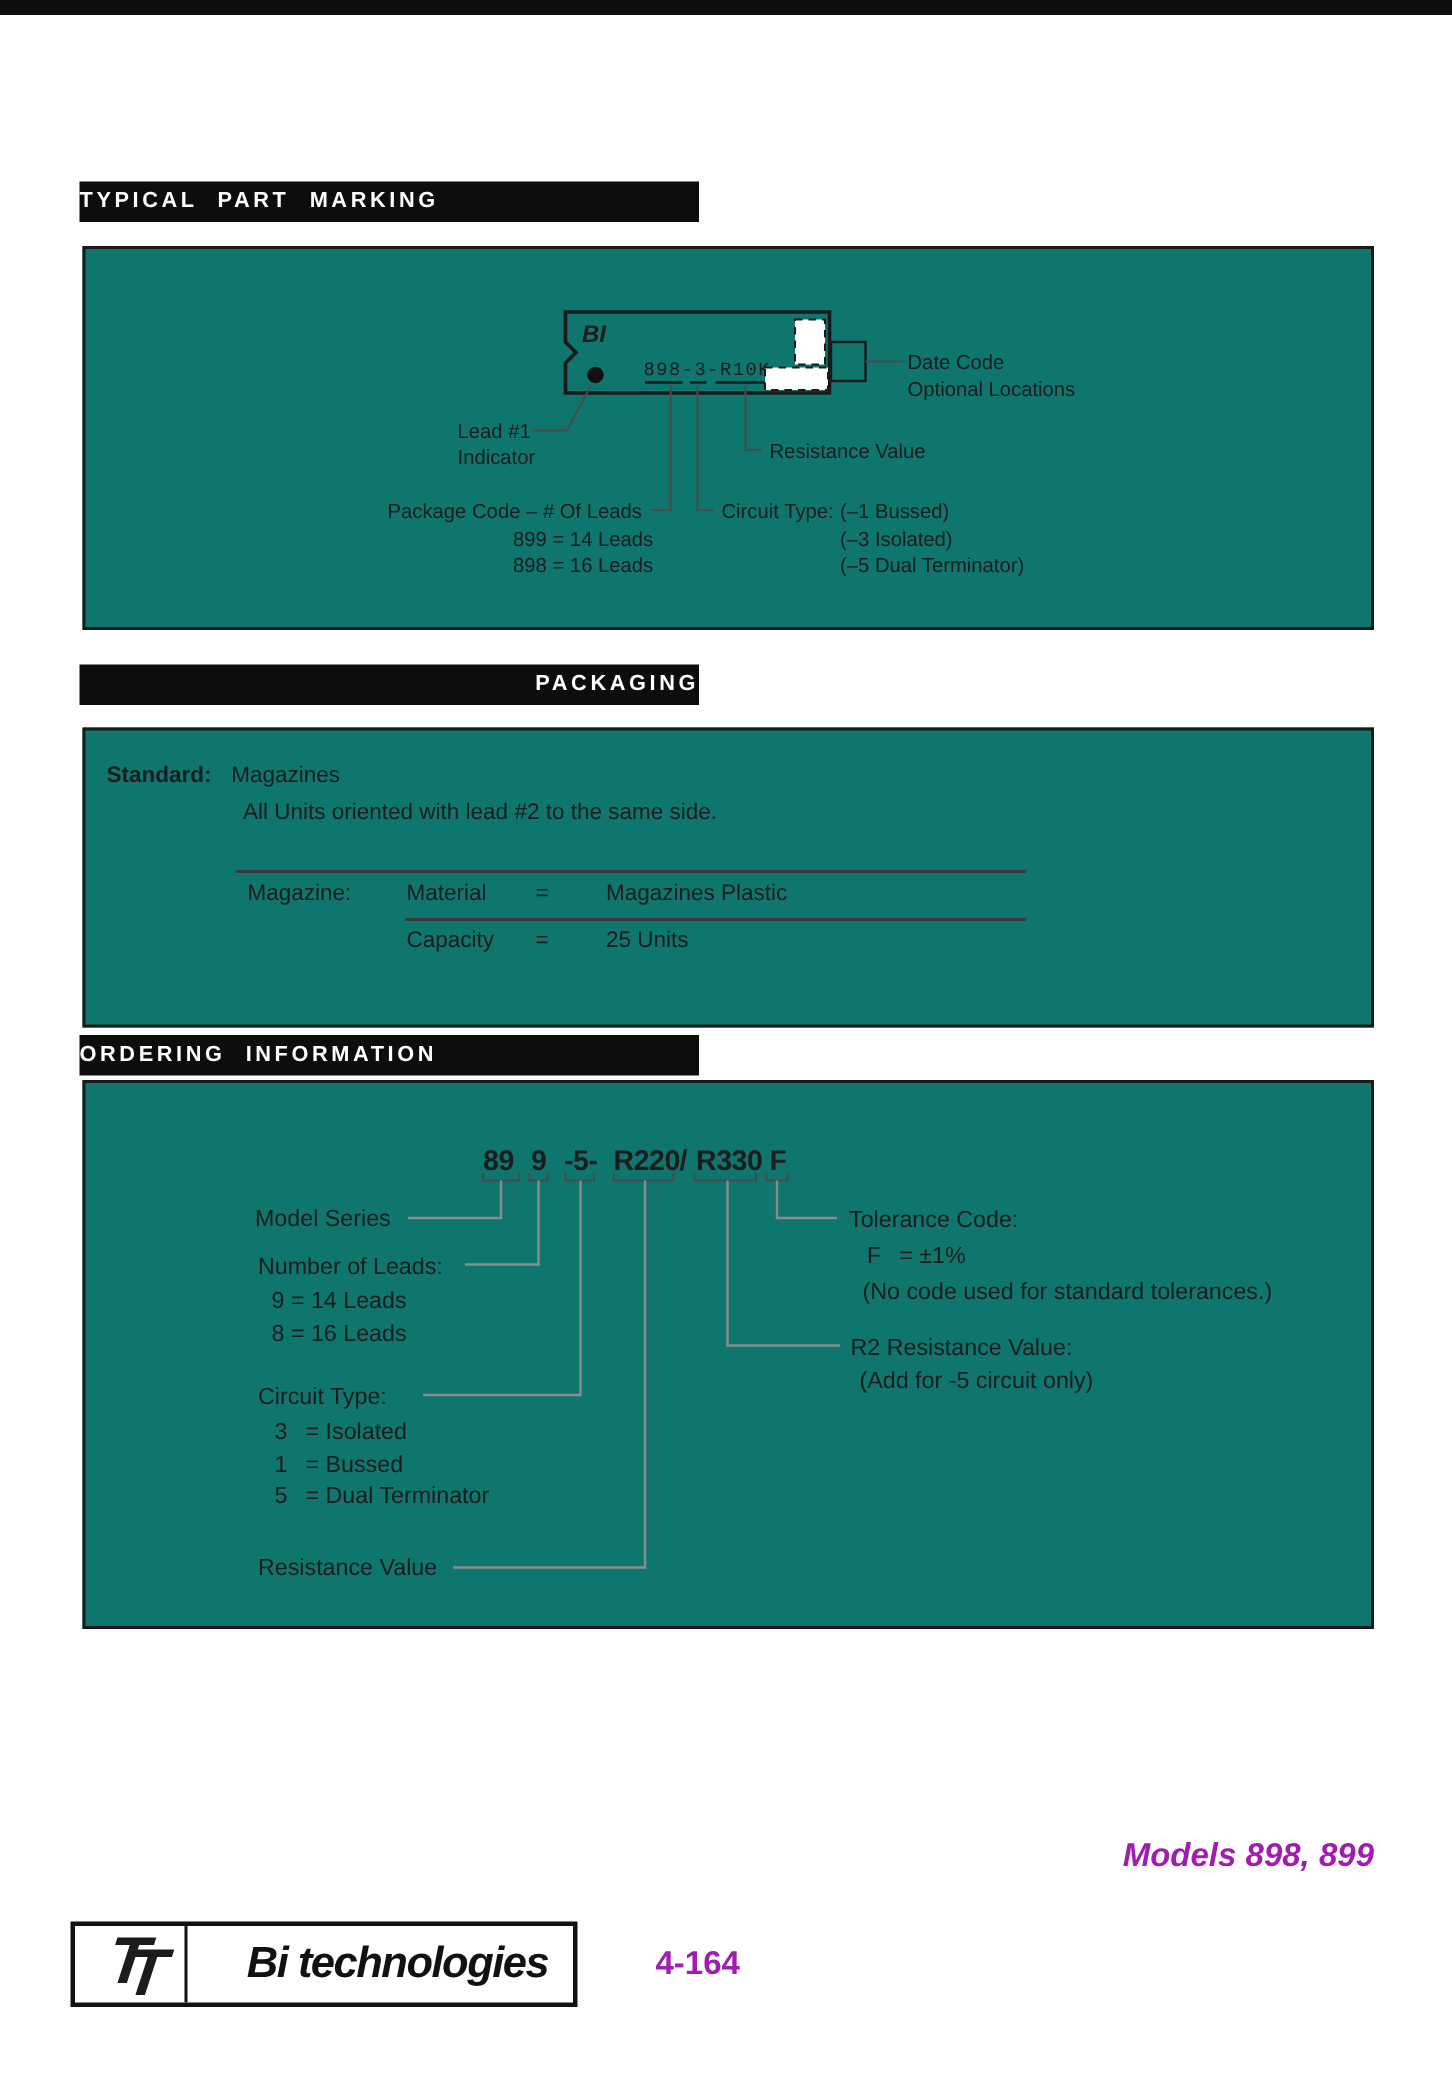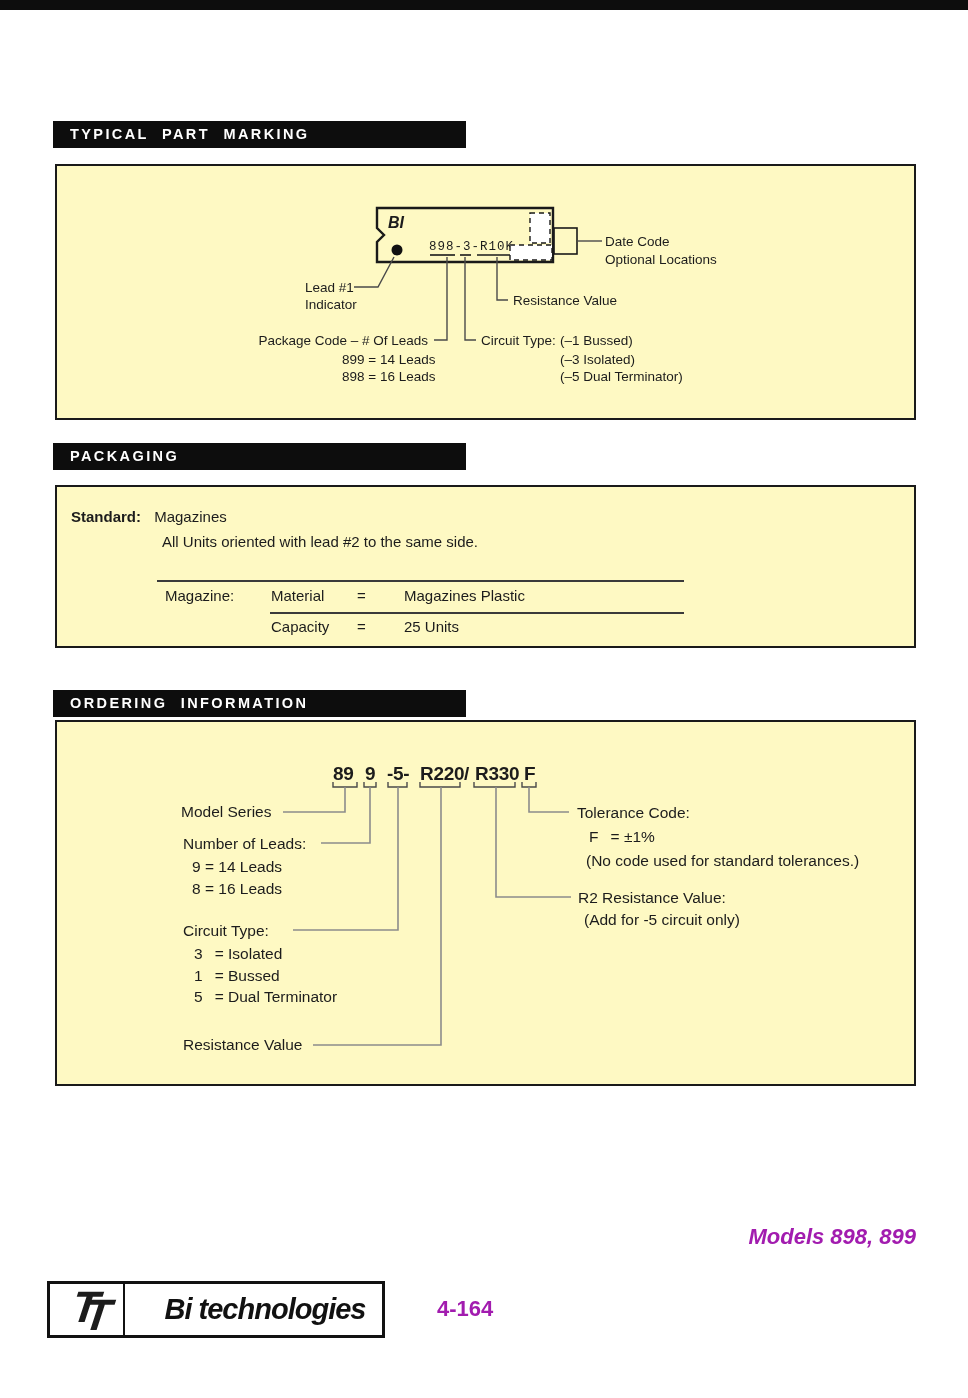--- a/index.html
+++ b/index.html
@@ -5,23 +5,23 @@
   html,body{margin:0;padding:0;}
   body{
     width:968px;height:1398px;position:relative;background:#ffffff;
     font-family:"Liberation Sans",sans-serif;color:#1c1c1c;overflow:hidden;
   }
   .abs{position:absolute;}
   .topbar{left:0;top:0;width:968px;height:10px;background:#0d0d0d;}
   .secbar{
     left:53px;width:413px;height:27px;background:#0d0d0d;color:#ffffff;
     font-size:14.5px;font-weight:bold;letter-spacing:2.4px;word-spacing:7px;
-    line-height:27px;padding-left:17px;box-sizing:border-box;
+    line-height:27px;box-sizing:border-box;
   }
-  .secbox{left:55px;width:861px;border:2px solid #1a1a1a;background:#fef9c3;box-sizing:border-box;}
+  .secbox{left:55px;width:861px;border:2px solid #1a1a1a;background:#0f766e;box-sizing:border-box;}
   svg text{font-family:"Liberation Sans",sans-serif;fill:#1c1c1c;}
   .lbl{font-size:13.5px;}
   .lbl2{font-size:15.5px;}
   .marktxt{font-family:"Liberation Mono",monospace;font-size:12.5px;letter-spacing:1px;}
   .codeseg{font-size:19px;font-weight:bold;letter-spacing:-0.3px;}
   
   .pk-row{position:absolute;font-size:15px;white-space:nowrap;}
   .rule{position:absolute;height:1.5px;background:#3a3a3a;}
   
   .logobox{left:47px;top:1281px;width:338px;height:57px;border:3px solid #111;box-sizing:border-box;display:flex;align-items:center;}
@@ -75,46 +75,46 @@
     <text x="285" y="215" class="lbl">898 = 16 Leads</text>
 
     <polyline points="408,91 408,174 419,174" fill="none" stroke="#4a4a4a" stroke-width="1.4"></polyline>
     <text x="424" y="179" class="lbl">Circuit Type:</text>
     <text x="503" y="179" class="lbl">(–1 Bussed)</text>
     <text x="503" y="198" class="lbl">(–3 Isolated)</text>
     <text x="503" y="215" class="lbl">(–5 Dual Terminator)</text>
   </svg>
 </div>
 
-<div class="abs secbar" style="top:443px;">
+<div class="abs secbar" style="top:443px;text-align:right;">
   <span>PACKAGING</span>
 </div>
 
-<div class="abs secbox" style="top:485px;height:163px;">
+<div class="abs secbox" style="top:485px;height:200px;">
   <div class="pk-row" style="left:14px;top:21px;">
     <span style="font-weight:bold;">Standard:</span>
     <span style="margin-left:9px;">Magazines</span>
   </div>
   <div class="pk-row" style="left:105px;top:46px;">All Units oriented with lead #2 to the same side.</div>
   <div class="rule" style="left:100px;top:93px;width:527px;"></div>
   <div class="pk-row" style="left:108px;top:100px;">Magazine:</div>
   <div class="pk-row" style="left:214px;top:100px;">Material</div>
   <div class="pk-row" style="left:300px;top:100px;">=</div>
   <div class="pk-row" style="left:347px;top:100px;">Magazines Plastic</div>
   <div class="rule" style="left:213px;top:125px;width:414px;"></div>
   <div class="pk-row" style="left:214px;top:131px;">Capacity</div>
   <div class="pk-row" style="left:300px;top:131px;">=</div>
   <div class="pk-row" style="left:347px;top:131px;">25 Units</div>
 </div>
 
 <div class="abs secbar" style="top:678px;margin-top:12px;">
   <span>ORDERING INFORMATION</span>
 </div>
 
-<div class="abs secbox" style="top:720px;height:366px;padding-left:11px;">
+<div class="abs secbox" style="top:720px;height:366px;">
   <svg width="857" height="362" viewBox="0 0 857 362">
 
     <text x="265" y="58" class="codeseg">89</text>
     <text x="297" y="58" class="codeseg">9</text>
     <text x="319" y="58" class="codeseg">-5-</text>
     <text x="352" y="58" class="codeseg">R220</text>
     <text x="396" y="58" class="codeseg">/</text>
     <text x="407" y="58" class="codeseg">R330</text>
     <text x="456" y="58" class="codeseg">F</text>
 

